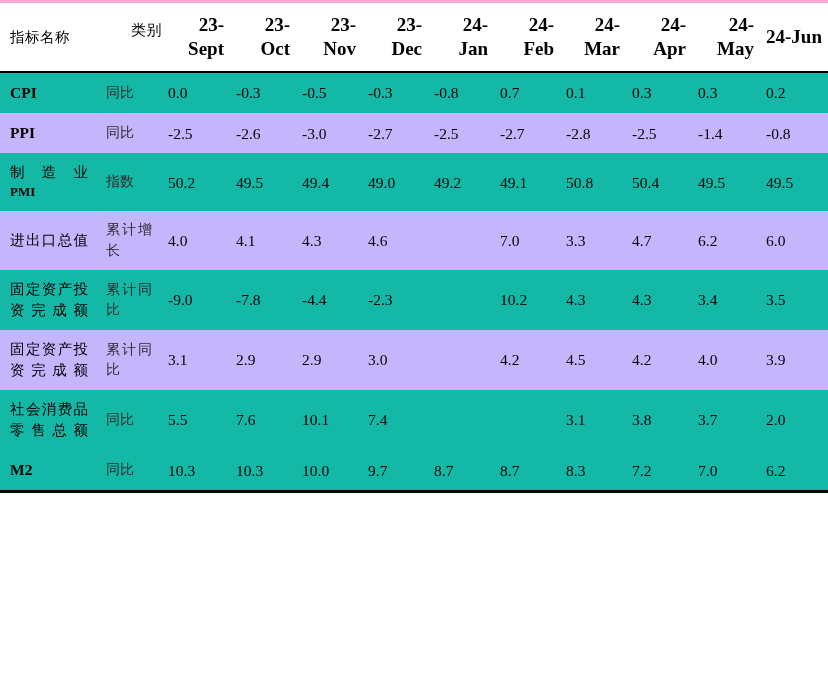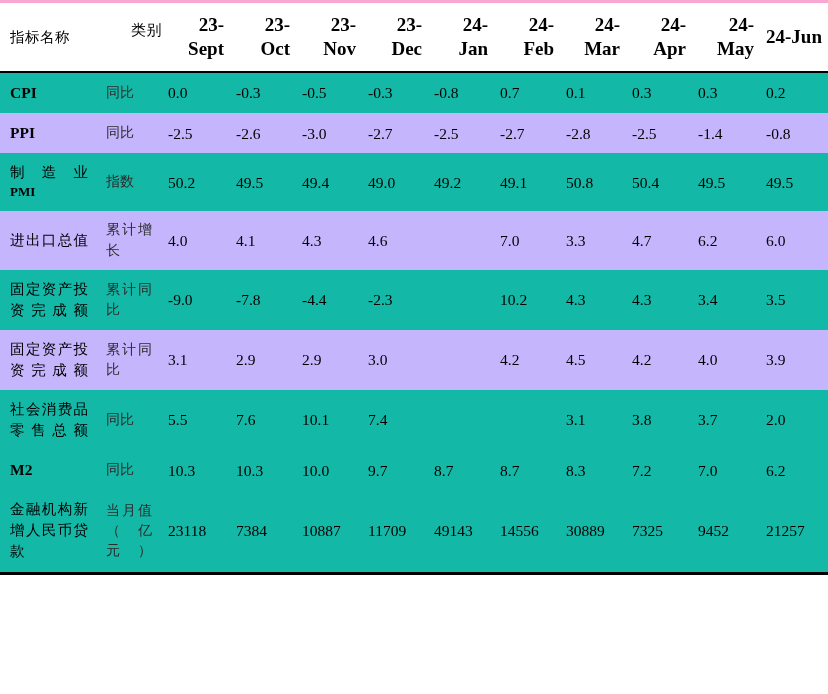--- a/index.html
+++ b/index.html
@@ -257,28 +257,14 @@
         <td class="val-cell">10.3</td>
         <td class="val-cell">10.0</td>
         <td class="val-cell">9.7</td>
         <td class="val-cell">8.7</td>
         <td class="val-cell">8.7</td>
         <td class="val-cell">8.3</td>
         <td class="val-cell">7.2</td>
         <td class="val-cell">7.0</td>
         <td class="val-cell">6.2</td>
       </tr>
-      <tr class="shaded">
-        <td class="name-cell">金融机构新增人民币贷款</td>
-        <td class="cat-cell">当月值（亿元）</td>
-        <td class="val-cell">23118</td>
-        <td class="val-cell">7384</td>
-        <td class="val-cell">10887</td>
-        <td class="val-cell">11709</td>
-        <td class="val-cell">49143</td>
-        <td class="val-cell">14556</td>
-        <td class="val-cell">30889</td>
-        <td class="val-cell">7325</td>
-        <td class="val-cell">9452</td>
-        <td class="val-cell">21257</td>
-      </tr>
     </tbody>
 </table>
 
 </body></html>

